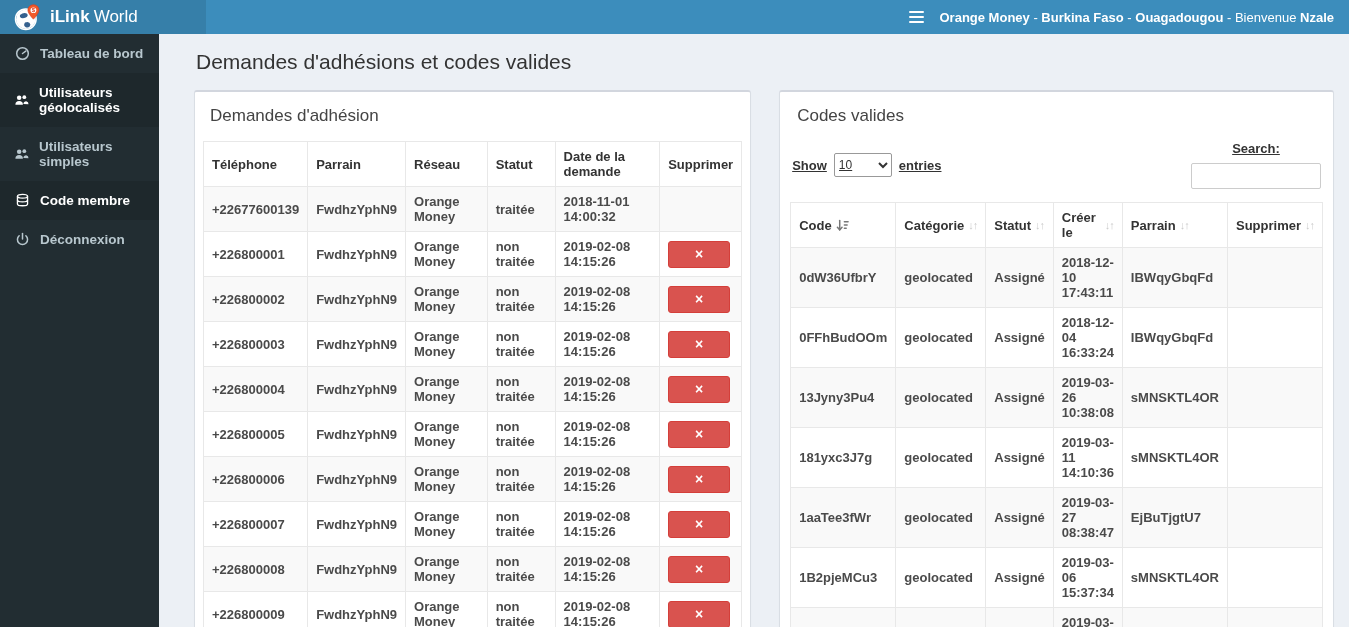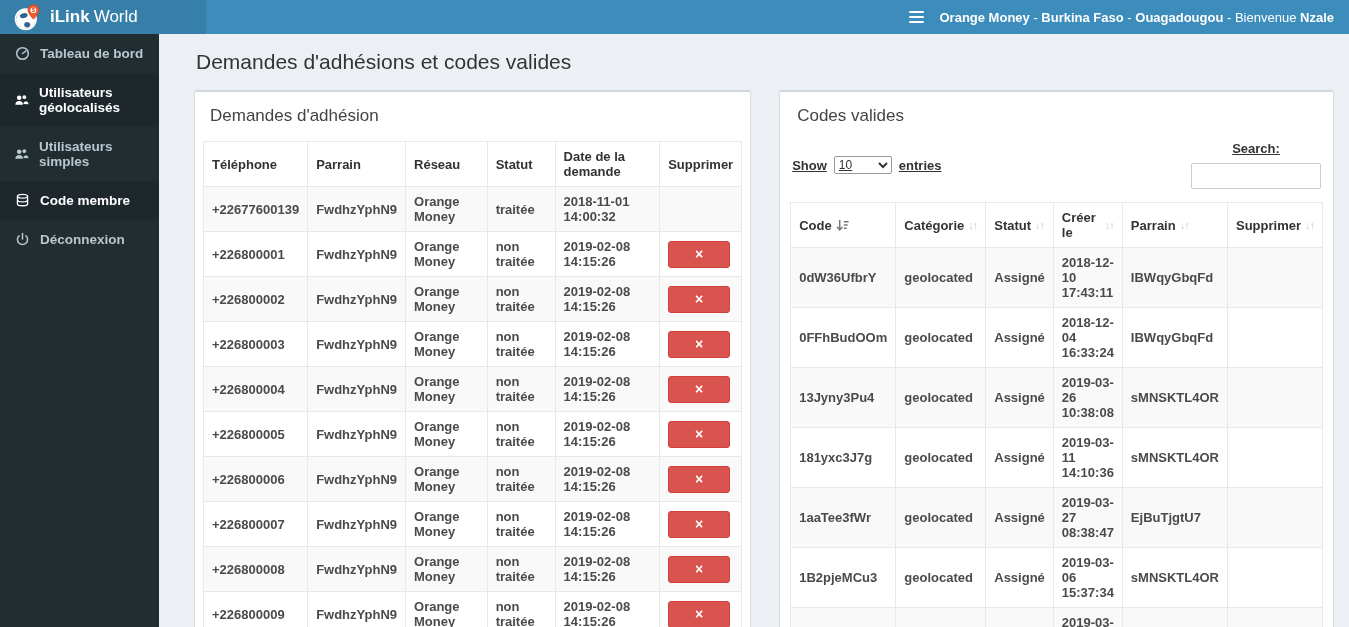--- a/index.html
+++ b/index.html
@@ -54,21 +54,21 @@
   .t-codes th:nth-child(1){width:93px} .t-codes th:nth-child(2){width:86px}
   .t-codes th:nth-child(3){width:66px} .t-codes th:nth-child(4){width:130px}
   .t-codes th:nth-child(5){width:80px}
   .th-inner { display:flex; align-items:center; gap:4px; }
   .sort-pair { color:#ccc; font-size:11px; letter-spacing:-1px; font-weight:700; }
   .sort-asc-ic { width:13px; height:13px; color:#777; }
 
   
   .dt-controls { display:flex; justify-content:space-between; align-items:center; margin:2px 2px 13px; font-size:13px; font-weight:600; color:#333;text-decoration:underline; }
   .show-group { display:flex; align-items:center; gap:7px; }
-  .entries-select { height:18px; min-width:58px; border:1px solid #999; border-radius:2px; background:#fff; font-size:12px; font-family:"Liberation Sans",sans-serif; color:#333; }
+  .entries-select { height:24px; min-width:58px; border:1px solid #999; border-radius:2px; background:#fff; font-size:12px; font-family:"Liberation Sans",sans-serif; color:#333; }
   .search-group { display:flex; align-items:center; gap:7px;flex-direction:column; }
   .search-input { width:130px; height:26px; border:1px solid #ccc; border-radius:2px; padding:2px 6px; font-size:13px; }
 </style>
 </head>
 <body>
 
 <div class="app">
 
   <header class="topbar">
     <div class="brand">

